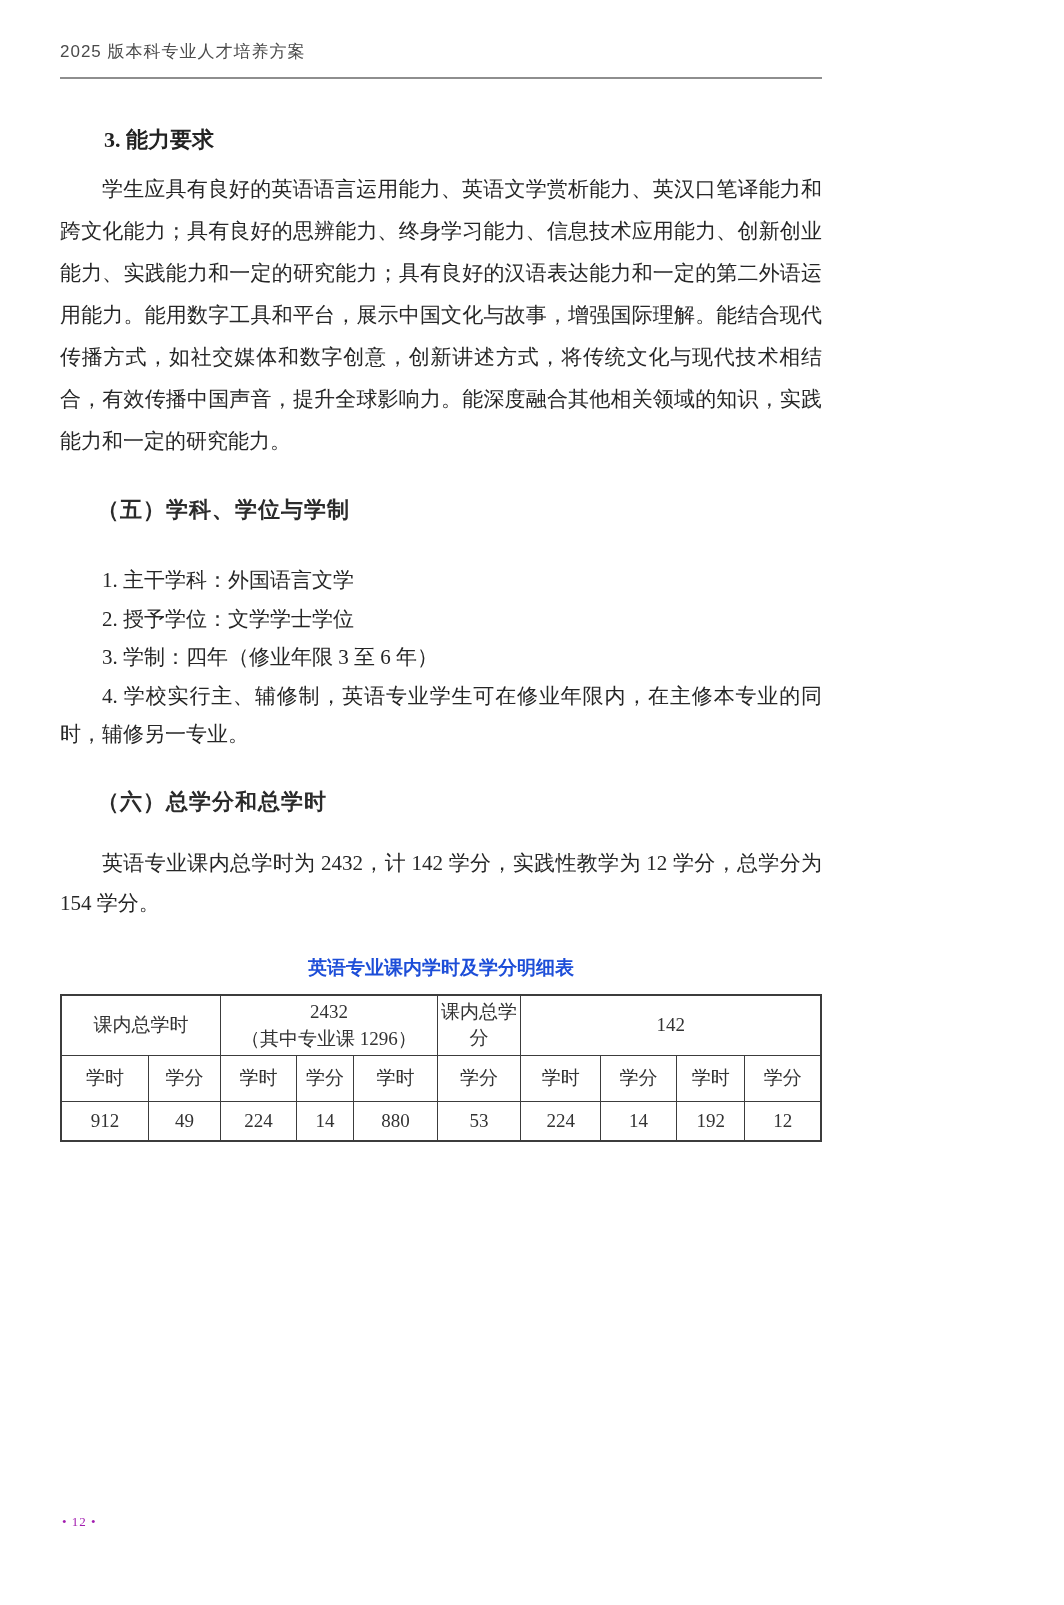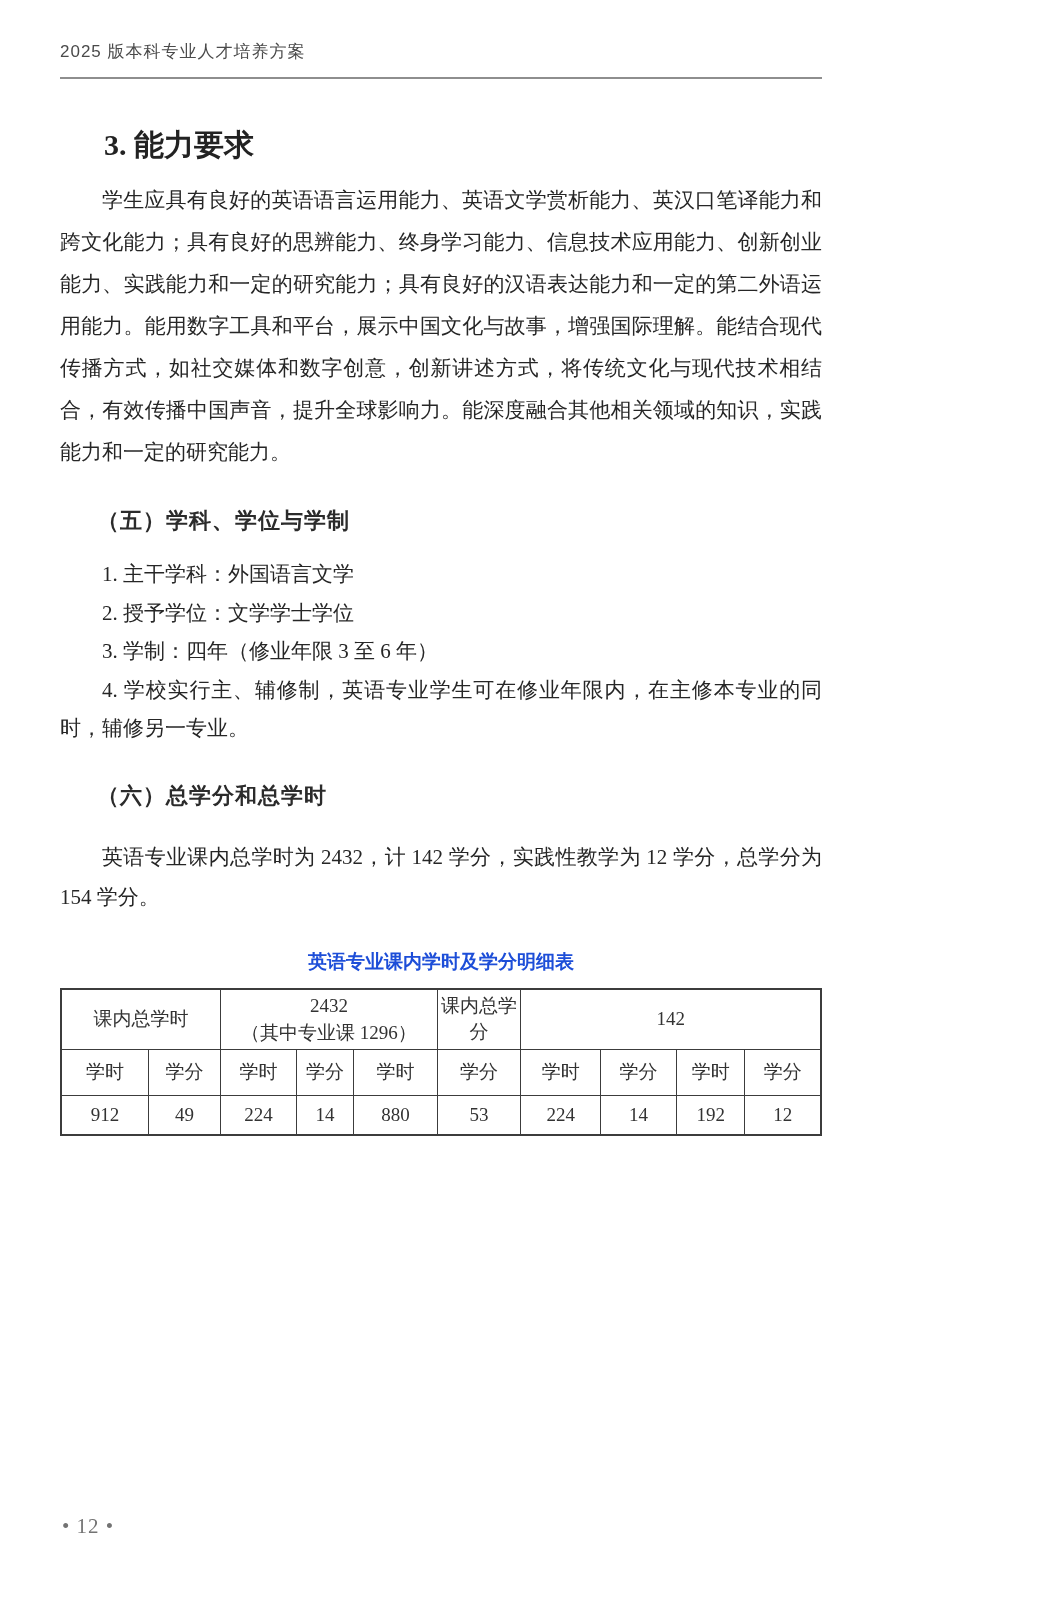--- a/index.html
+++ b/index.html
@@ -23,41 +23,41 @@
     color: #4a4a4a;
   }
   .header-rule {
     margin-top: 14px;
     border-top: 2px solid #8e8e8e;
     height: 0;
   }
   .sub-heading {
     margin: 46px 0 0 44px;
     font-family: "Liberation Serif", "DejaVu Serif", serif;
-    font-size: 30px;
+    font-size: 22px;
     font-weight: bold;
     color: #222222;
   }
   .body-para {
     margin: 13px 0 0 0;
     font-size: 21px;
     line-height: 42px;
     text-align: justify;
     text-indent: 2em;
     color: #262626;
   }
   .section-heading {
     margin: 33px 0 0 37px;
     font-family: "Liberation Sans", "DejaVu Sans", sans-serif;
     font-size: 22px;
     font-weight: bold;
     letter-spacing: 1px;
     color: #2b2b2b;
   }
-  .list-block { margin-top: 19px; }
+  .list-block { margin-top: 36px; }
   .list-para {
     margin: 0;
     font-size: 21px;
     line-height: 38.5px;
     text-align: justify;
     text-indent: 2em;
     color: #262626;
   }
   .summary-para {
     margin-top: 26px;
@@ -88,22 +88,22 @@
   table.detail-table { border: 2px solid #3c3c3c; padding-left: 48px; }
   tr.row-top td { height: 59px; }
   tr.row-cat td { height: 45px; }
   tr.row-sub td { height: 45px; }
   tr.row-val td { height: 38px; }
   .cell-two-line { line-height: 27px; }
   .page-footer {
     position: absolute;
     left: 62px;
     top: 1514px;
-    font-size: 21px;
-    color: #737373;
+    font-size: 13px;
+    color: #a21caf;
     letter-spacing: 1px;
   }
 </style>
 </head>
 <body>
 
 <div class="page">
 
   <div class="doc-header">
     <span>2025 版本科专业人才培养方案</span>

